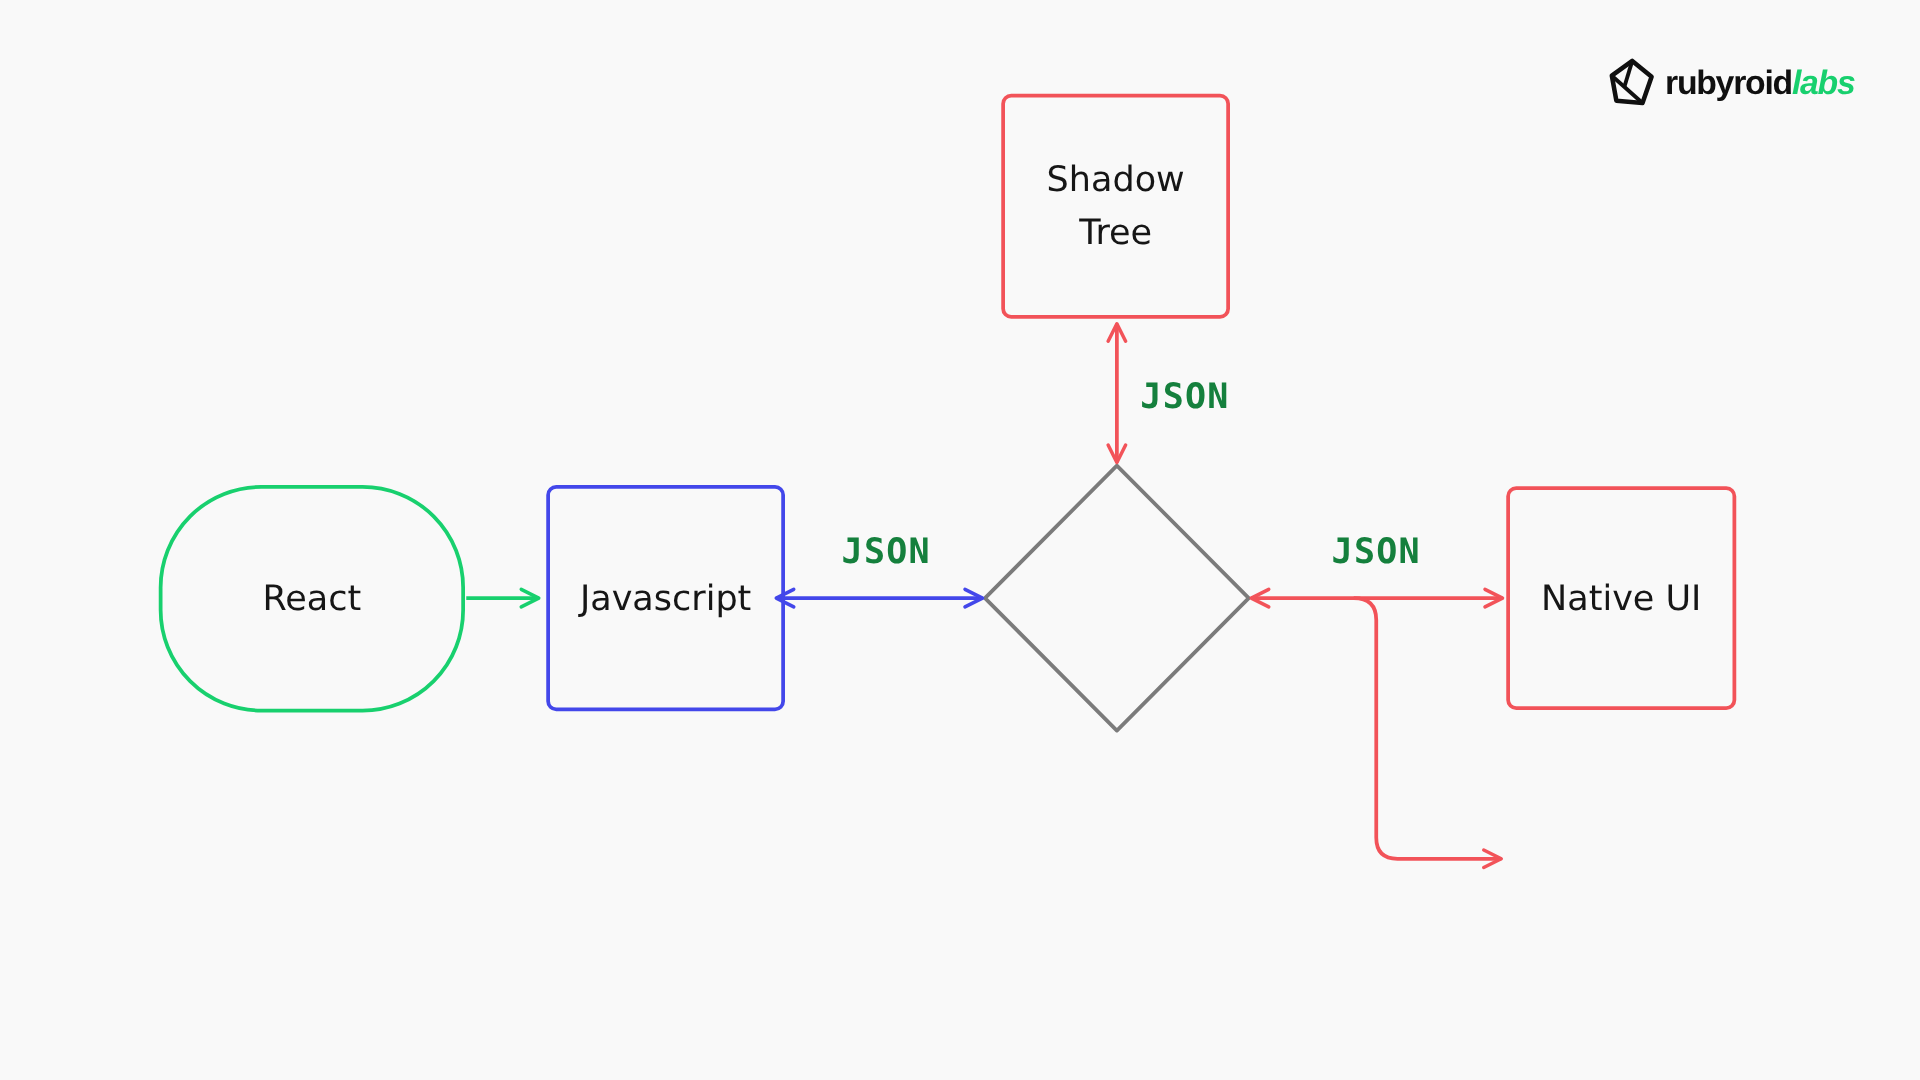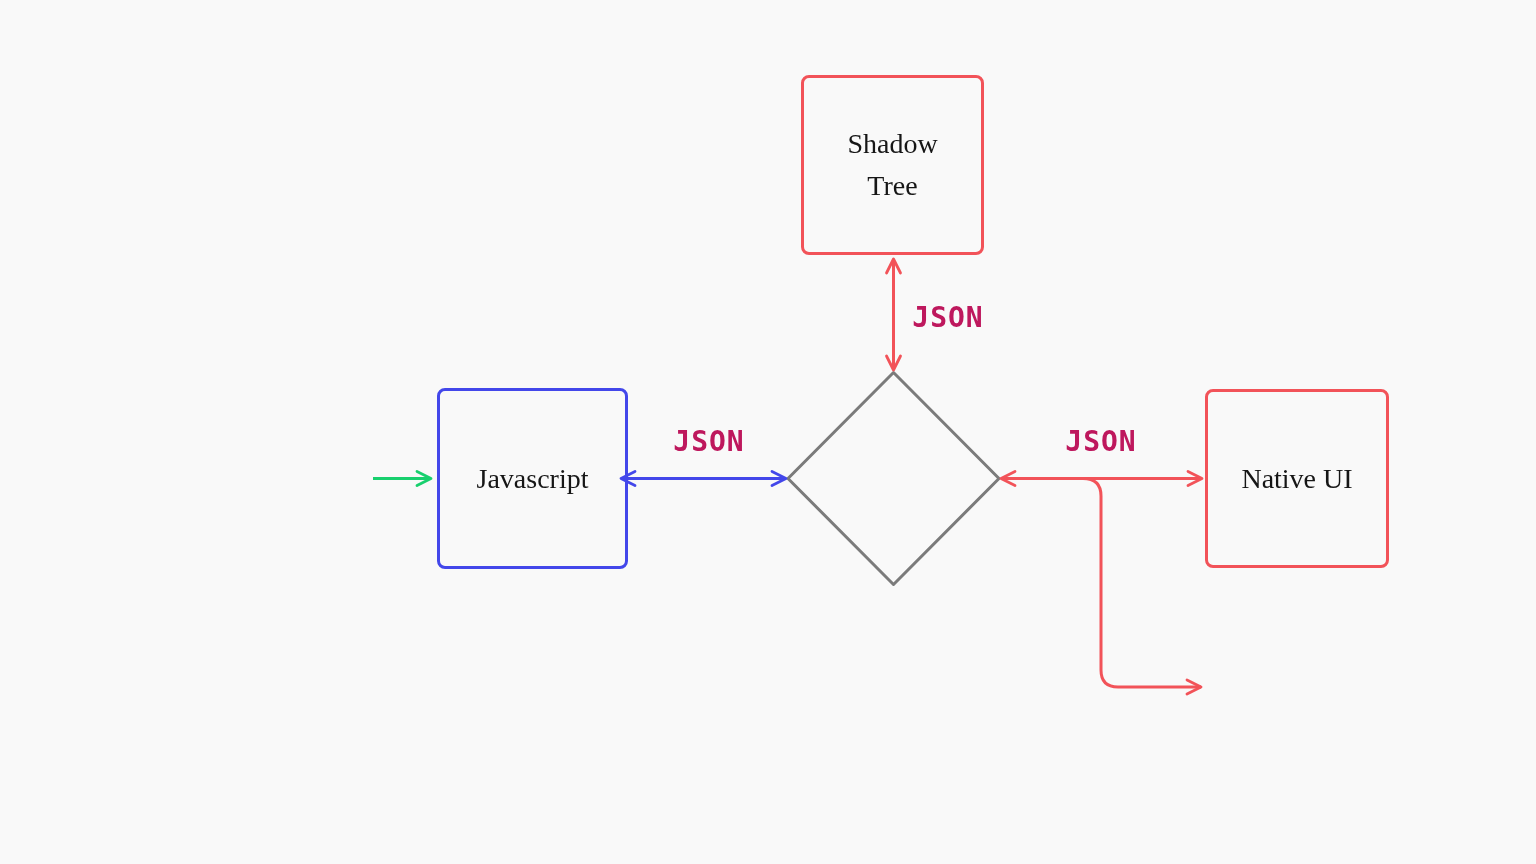--- a/index.html
+++ b/index.html
@@ -25,21 +25,21 @@
     box-sizing: border-box;
     display: flex;
     align-items: center;
     justify-content: center;
     text-align: center;
     color: #161616;
     font-size: 28px;
     line-height: 1.5;
     background: transparent;
   }
-  .node .label { display: inline-block; font-family: Liberation Serif, serif; }
+  .node .label { display: inline-block; }
   .rect-node { border: 3px solid; border-radius: 8px; }
   .node-react {
     left: 127px; top: 388px; width: 245px; height: 182px;
     border: 3px solid #18d06e; border-radius: 82px;
   }
   .node-javascript {
     left: 437px; top: 388px; width: 191px; height: 181px;
     border-color: #4347ea;
   }
   .node-shadow-tree {
@@ -59,21 +59,21 @@
   .node-bridge {
     left: 788px; top: 372px; width: 211px; height: 212px;
   }
   .edge-label {
     position: absolute;
     transform: translate(-50%, -50%);
     font-family: "DejaVu Sans Mono", "Liberation Mono", monospace;
     font-weight: bold;
     font-size: 28px;
     letter-spacing: 1px;
-    color: #be185d;
+    color: #15803d;
     white-space: nowrap;
   }
   .label-js-bridge     { left: 709px;  top: 441px; }
   .label-bridge-shadow { left: 948px;  top: 317px; }
   .label-bridge-native { left: 1101px; top: 441px; }
   #logo {
     position: absolute;
     left: 1284px; top: 45px;
     height: 42px;
     display: flex;
@@ -114,33 +114,44 @@
 
     <line x1="621" y1="478.5" x2="786" y2="478.5" stroke="#4347ea" stroke-width="3" marker-start="url(#arrow-blue)" marker-end="url(#arrow-blue)"></line>
 
     <line x1="893.5" y1="259" x2="893.5" y2="370" stroke="#f25359" stroke-width="3" marker-start="url(#arrow-red)" marker-end="url(#arrow-red)"></line>
 
     <line x1="1001" y1="478.5" x2="1202" y2="478.5" stroke="#f25359" stroke-width="3" marker-start="url(#arrow-red)" marker-end="url(#arrow-red)"></line>
 
     <path d="M 1083,478.5 Q 1101,478.5 1101,496 L 1101,670 Q 1101,687 1118,687 L 1201,687" fill="none" stroke="#f25359" stroke-width="3" marker-end="url(#arrow-red)"></path>
   </svg>
 
+  <div class="node node-react">
+    <span class="label">React</span>
+  </div>
 
   <div class="node rect-node node-javascript">
     <span class="label">Javascript</span>
   </div>
 
   <div class="node rect-node node-shadow-tree">
     <span class="label">Shadow Tree</span>
   </div>
 
 
   <div class="node rect-node node-native-ui">
     <span class="label">Native UI</span>
   </div>
 
 
   <div class="edge-label label-js-bridge">JSON</div>
   <div class="edge-label label-bridge-shadow">JSON</div>
   <div class="edge-label label-bridge-native">JSON</div>
 
+  <div id="logo">
+    <svg class="gem" viewBox="0 0 44 44" xmlns="http://www.w3.org/2000/svg">
+      <path d="M24,3 L6,16 L10,38 L33,40 L41,17 Z" fill="none" stroke="#101010" stroke-width="4" stroke-linejoin="round"></path>
+      <path d="M6,16 L33,40" fill="none" stroke="#101010" stroke-width="3.4" stroke-linejoin="round"></path>
+      <path d="M24,3 L17,26" fill="none" stroke="#101010" stroke-width="3.4" stroke-linejoin="round"></path>
+    </svg>
+    <span class="wordmark"><span class="brand">rubyroid</span><span class="suffix">labs</span></span>
+  </div>
 
 </div>
 
 </body></html>

